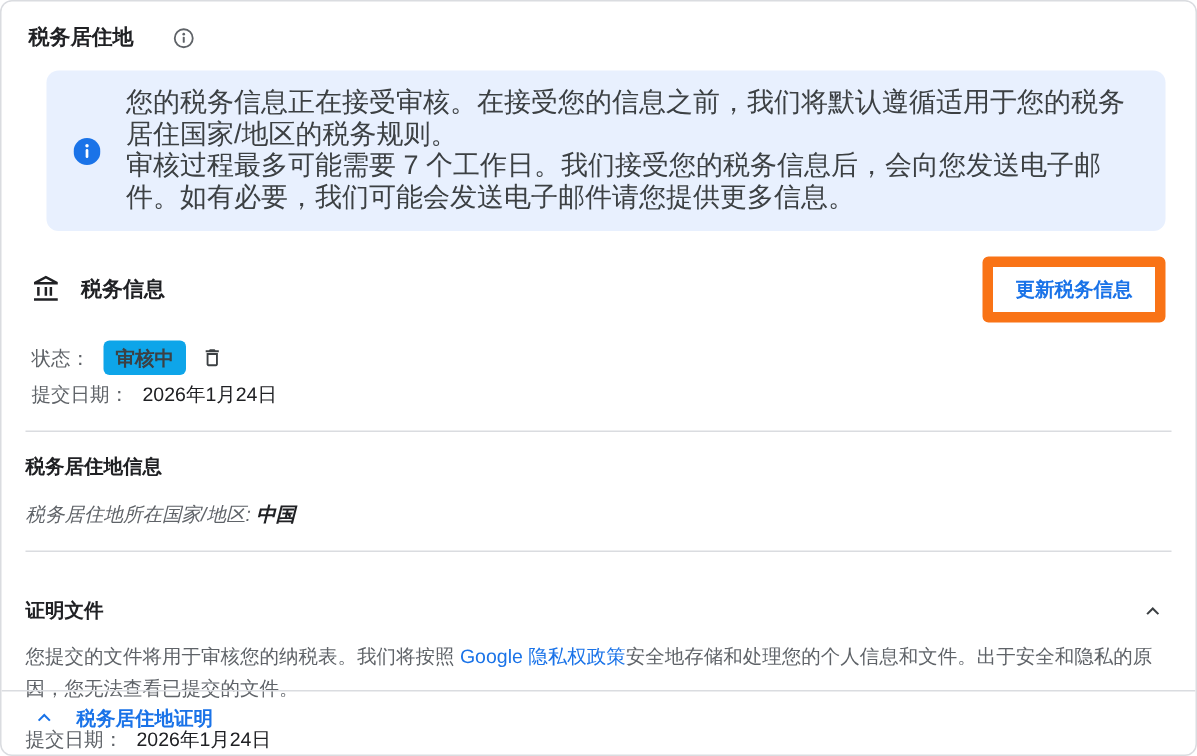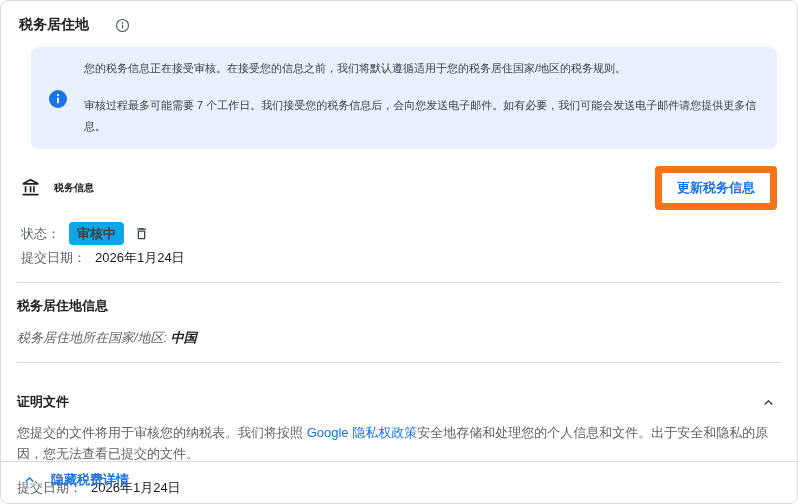--- a/index.html
+++ b/index.html
@@ -28,29 +28,29 @@
   .icon { display: inline-flex; align-items: center; justify-content: center; flex: none; }
   .banner {
     margin: 7px 20px 0 30px;
     background: #e8f0fe;
     border-radius: 8px;
     padding: 11px 18px 12px 18px;
     display: flex;
     gap: 17px;
   }
   .banner-icon { margin-top: 2px; }
-  .banner-text { font-size: 11px; line-height: 21px; color: #3c4043; }
-  .banner-text p + p { margin-top: 16px; }
+  .banner-text { font-size: 18px; line-height: 21px; color: #3c4043; }
+  .banner-text p + p { margin-top: 0; }
   .section-header {
     display: flex;
     align-items: center;
     padding: 17px 20px 12px 20px;
   }
   .section-header .bank { margin-right: 13px; }
-  .section-title { font-size: 10px; font-weight: 700; color: #202124; }
+  .section-title { font-size: 14px; font-weight: 700; color: #202124; }
   .update-btn {
     margin-left: auto;
     background: #fff;
     border: 7px solid #f97316;
     border-radius: 4px;
     color: #1a73e8;
     font-family: inherit;
     font-size: 13px;
     font-weight: 700;
     padding: 6px 15px;
@@ -202,17 +202,17 @@
     </div>
   </div>
 
   <div class="footer">
     <button class="footer-toggle">
       <span class="icon">
         <svg width="17" height="17" viewBox="0 0 24 24" fill="#1a73e8">
           <path d="M7.41 15.41L12 10.83l4.59 4.58L18 14l-6-6-6 6z"></path>
         </svg>
       </span>
-      <span>隐藏税费详情</span>
+      <span>税务居住地证明</span>
     </button>
   </div>
 
 </div>
 
 </body></html>

